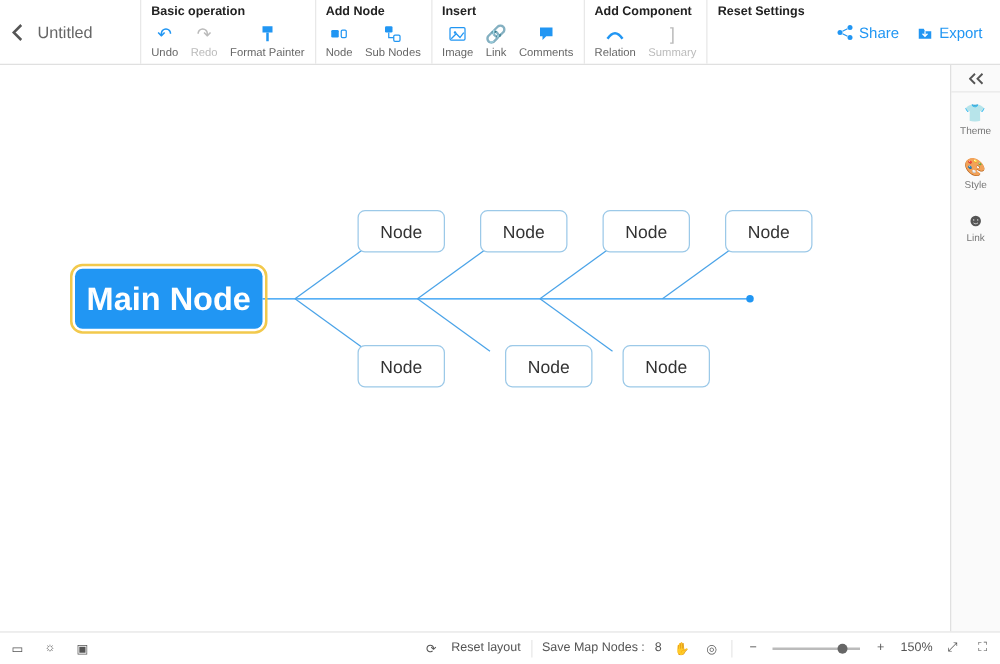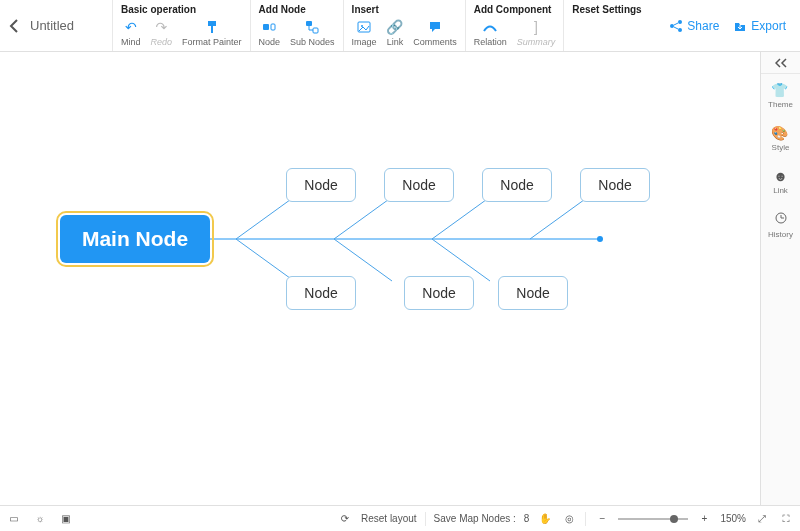--- a/index.html
+++ b/index.html
@@ -14,38 +14,38 @@
   
   .topbar { display:flex; align-items:stretch; height:52px; border-bottom:1px solid var(--border); font-size:10px; }
   .back { width:28px; display:flex; align-items:center; justify-content:center; font-size:16px; color:#555; cursor:pointer;}
   .title { width:84px; display:flex; align-items:center; font-size:13px; color:#666; padding-left:2px;}
   .group { border-left:1px solid var(--divider); padding:4px 8px 2px 8px; display:flex; flex-direction:column; justify-content:flex-start;}
   .group-title { font-size:10px; font-weight:bold; color:#222; margin-bottom:4px;}
   .group-items { display:flex; gap:10px;}
   .tool { display:flex; flex-direction:column; align-items:center; gap:2px; cursor:pointer; color:var(--accent); width:max-content;}
   .tool.disabled { color:#bbb; cursor:default;}
   .tool .lbl { font-size:9px; color:#666;}
-  .tool.disabled .lbl { color:#bbb;font-style:italic;}
+  .tool.disabled .lbl { color:#bbb;}
   .tool .ic { width:16px; height:16px; display:flex; align-items:center; justify-content:center; font-size:14px;}
   .spacer { flex:1;}
   .actions { display:flex; align-items:center; gap:14px; padding-right:14px; font-size:12px;}
   .action { display:flex; align-items:center; gap:4px; color:var(--accent); cursor:pointer; font-weight:500;}
   .action .ic { width:14px; height:14px; display:inline-flex; align-items:center; justify-content:center;}
   
   .main { position:relative; display:flex; height:calc(531px - 52px - 26px);}
   .canvas { flex:1; position:relative; background:#fff; overflow:hidden;}
   
   .rpanel { width:40px; border-left:1px solid var(--border); display:flex; flex-direction:column; align-items:center; background:#fafafa;}
   .rpanel .collapse { height:22px; width:100%; display:flex; align-items:center; justify-content:center; font-size:12px; color:#555; cursor:pointer; border-bottom:1px solid var(--divider);}
   .ritem { display:flex; flex-direction:column; align-items:center; gap:2px; padding:8px 0; cursor:pointer; width:100%;}
   .ritem .ic { font-size:14px; color:#555;}
   .ritem .lbl { font-size:8px; color:#777;}
   
   .mnode { position:absolute; border:1px solid #9cc9e8; border-radius:6px; background:#fff; display:flex; align-items:center; justify-content:center; font-size:14px; color:#333; padding:0 6px;}
-  .mainnode { background:var(--accent); color:#fff; font-weight:bold; font-size:21px; border:none; border-radius:6px; outline:2px solid #f2c94c; outline-offset:2px;}
+  .mainnode { background:var(--accent); color:#fff; font-weight:bold; font-size:26px; border:none; border-radius:6px; outline:2px solid #f2c94c; outline-offset:2px;}
   svg.edges { position:absolute; top:0; left:0; width:100%; height:100%; pointer-events:none;}
   
   .bottombar { height:26px; display:flex; align-items:center; border-top:1px solid var(--border); font-size:10px; color:#555; padding:0 6px; gap:10px;}
   .bicon { width:16px; height:14px; display:flex; align-items:center; justify-content:center; cursor:pointer; color:#555;}
   .bottombar .spacer { flex:1;}
   .bcluster { display:flex; align-items:center; gap:8px;}
   .slider { width:70px; height:2px; background:#bbb; position:relative;}
   .slider .handle { position:absolute; top:-3px; right:10px; width:8px; height:8px; border-radius:50%; background:#666;}
   .divv { width:1px; height:14px; background:var(--divider);}
 </style>
@@ -58,21 +58,21 @@
         <path d="M8 1 L2 7 L8 13" stroke="#555" stroke-width="2" fill="none"></path>
       </svg>
   </div>
   <div class="title">Untitled</div>
 
   <div class="group">
     <div class="group-title">Basic operation</div>
     <div class="group-items">
       <div class="tool">
         <span class="ic">↶</span>
-        <span class="lbl">Mind</span>
+        <span class="lbl">Undo</span>
       </div>
       <div class="tool disabled">
         <span class="ic">↷</span>
         <span class="lbl">Redo</span>
       </div>
       <div class="tool">
         <span class="ic">
           <svg width="14" height="14" viewBox="0 0 14 14">
               <rect x="3" y="1" width="8" height="5" fill="#2196f3"></rect>
               <rect x="6" y="6" width="2" height="7" fill="#2196f3"></rect>
@@ -222,29 +222,20 @@
       <span class="ic">👕</span>
       <span class="lbl">Theme</span>
     </div>
     <div class="ritem">
       <span class="ic">🎨</span>
       <span class="lbl">Style</span>
     </div>
     <div class="ritem">
       <span class="ic">☻</span>
       <span class="lbl">Link</span>
-    </div>
-    <div class="ritem">
-      <span class="ic">
-        <svg width="14" height="14" viewBox="0 0 14 14">
-            <circle cx="7" cy="7" r="5" fill="none" stroke="#666"></circle>
-            <path d="M7 4 V7 H10" stroke="#666" fill="none"></path>
-          </svg>
-      </span>
-      <span class="lbl">History</span>
     </div>
   </div>
 </div>
 
 <div class="bottombar">
   <div class="bicon">▭</div>
   <div class="bicon">☼</div>
   <div class="bicon">▣</div>
   <div class="spacer"></div>
   <div class="bcluster">

